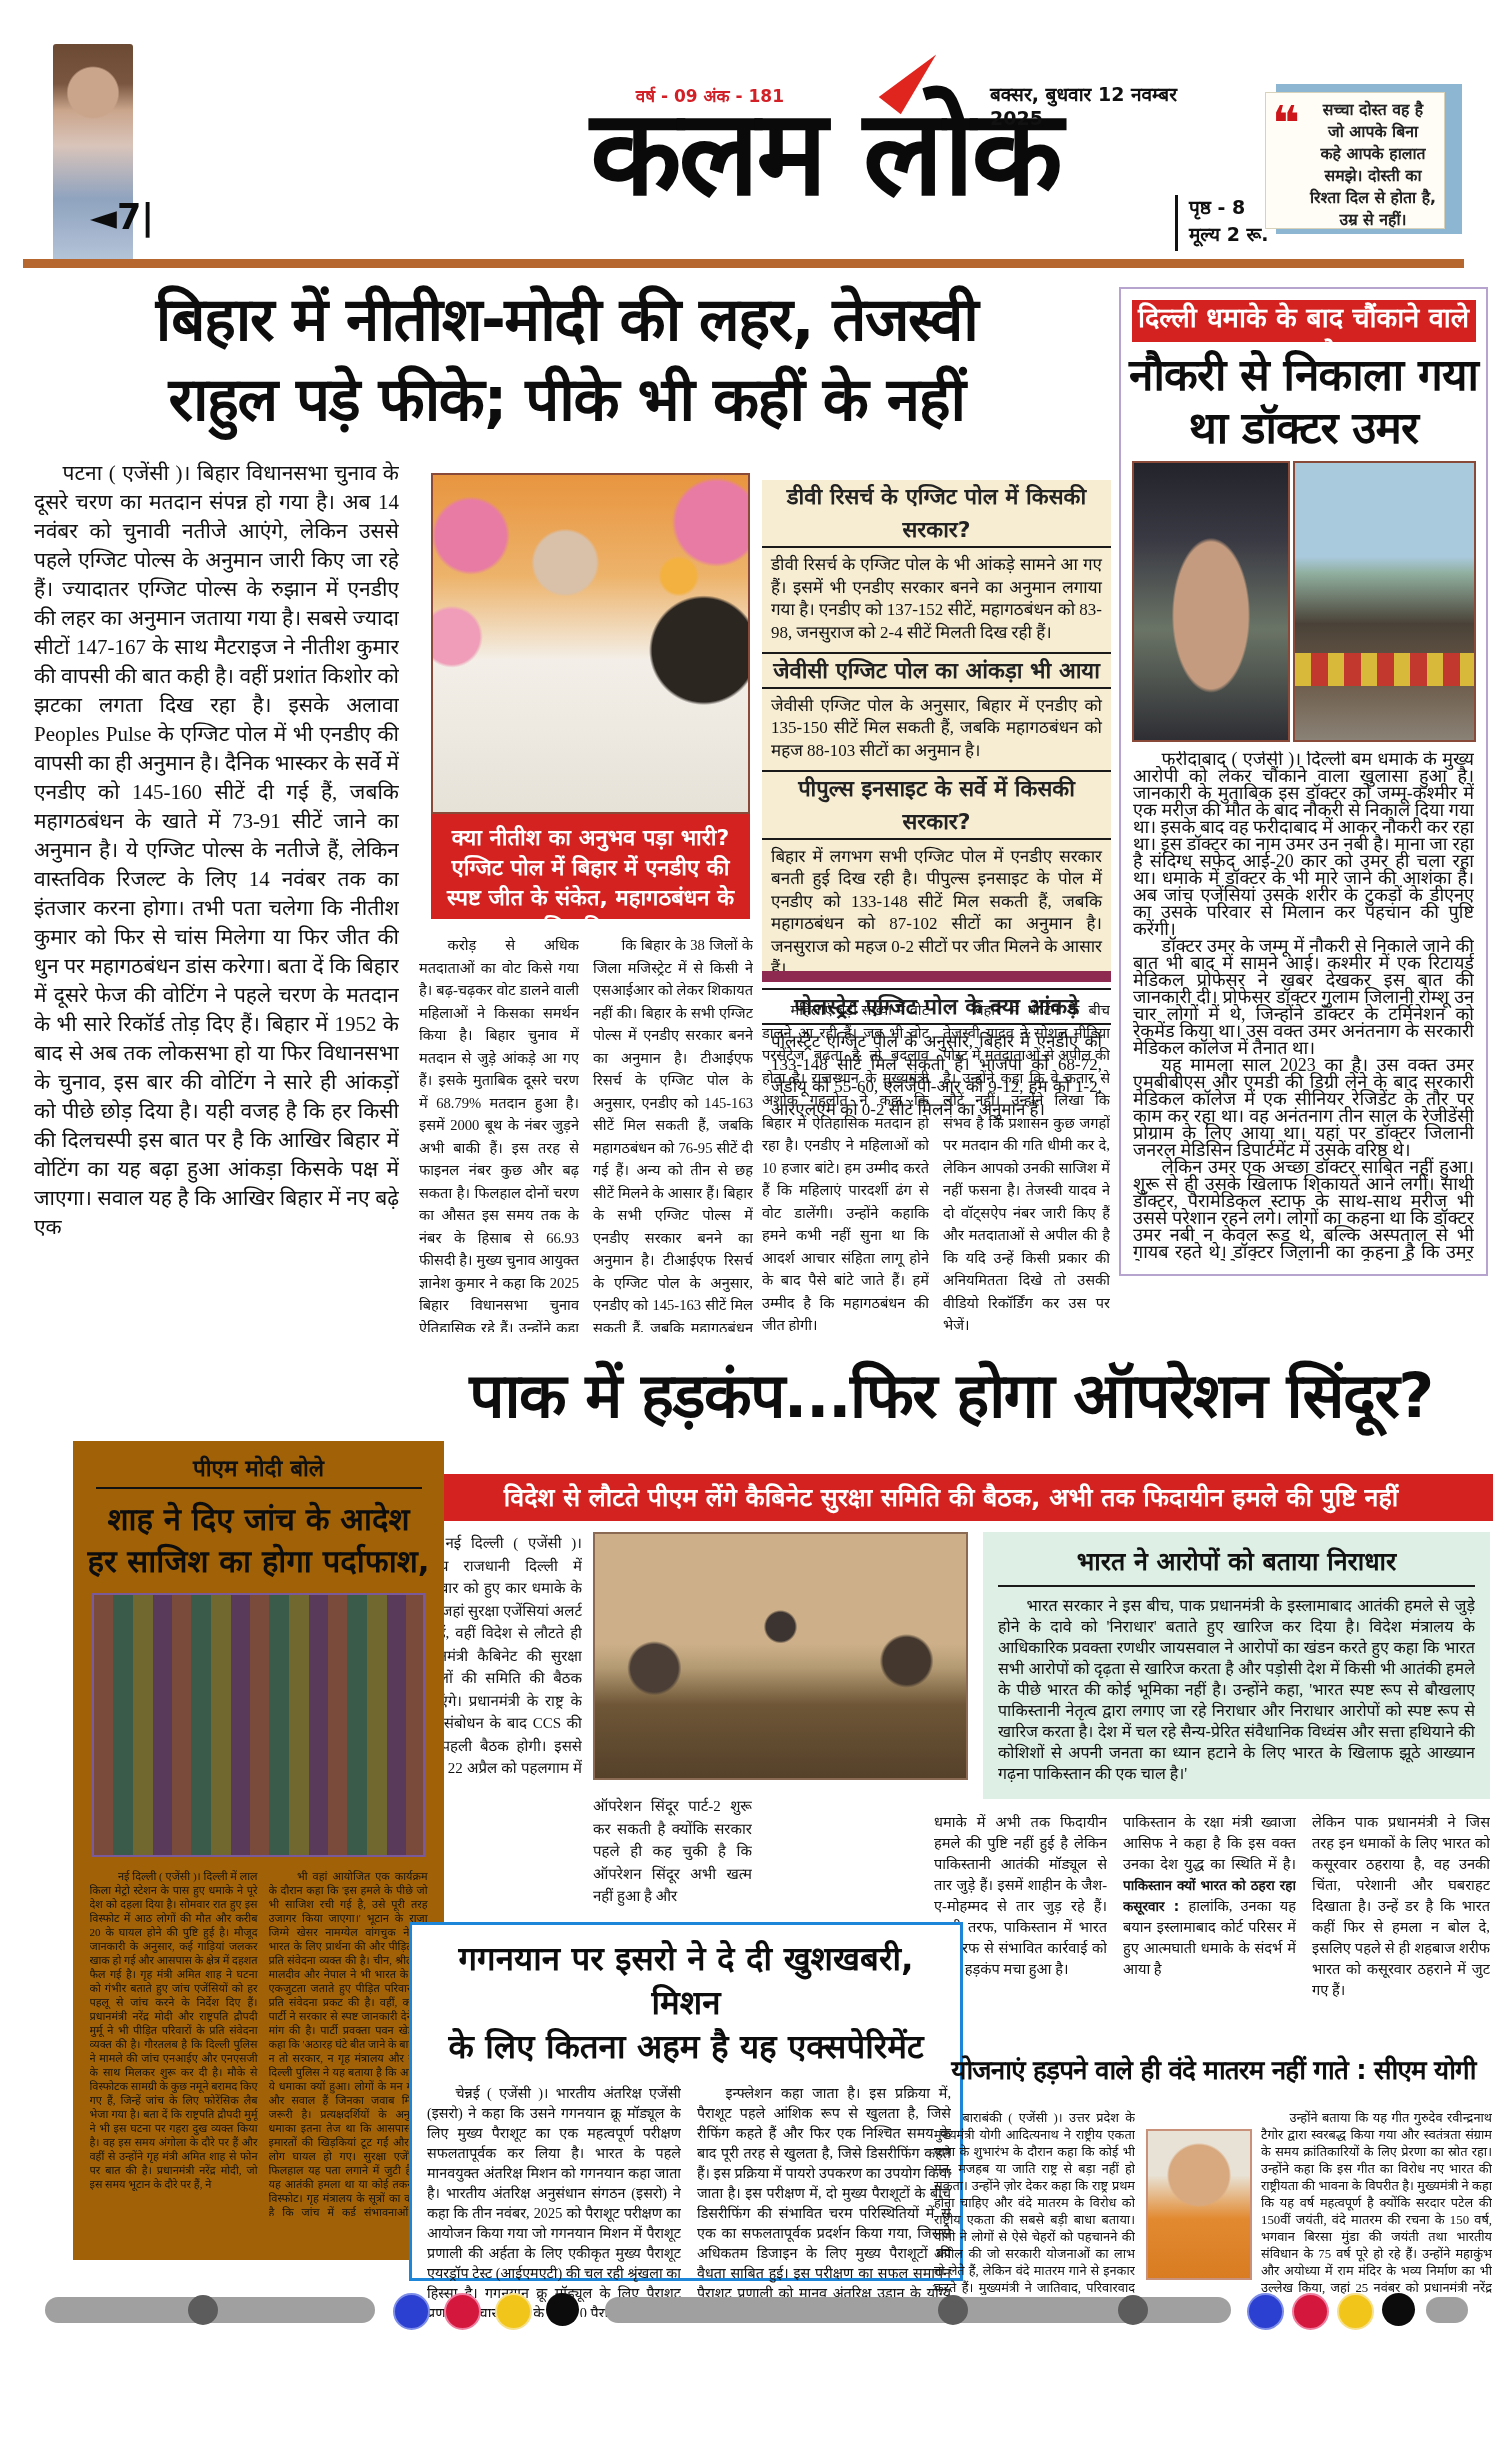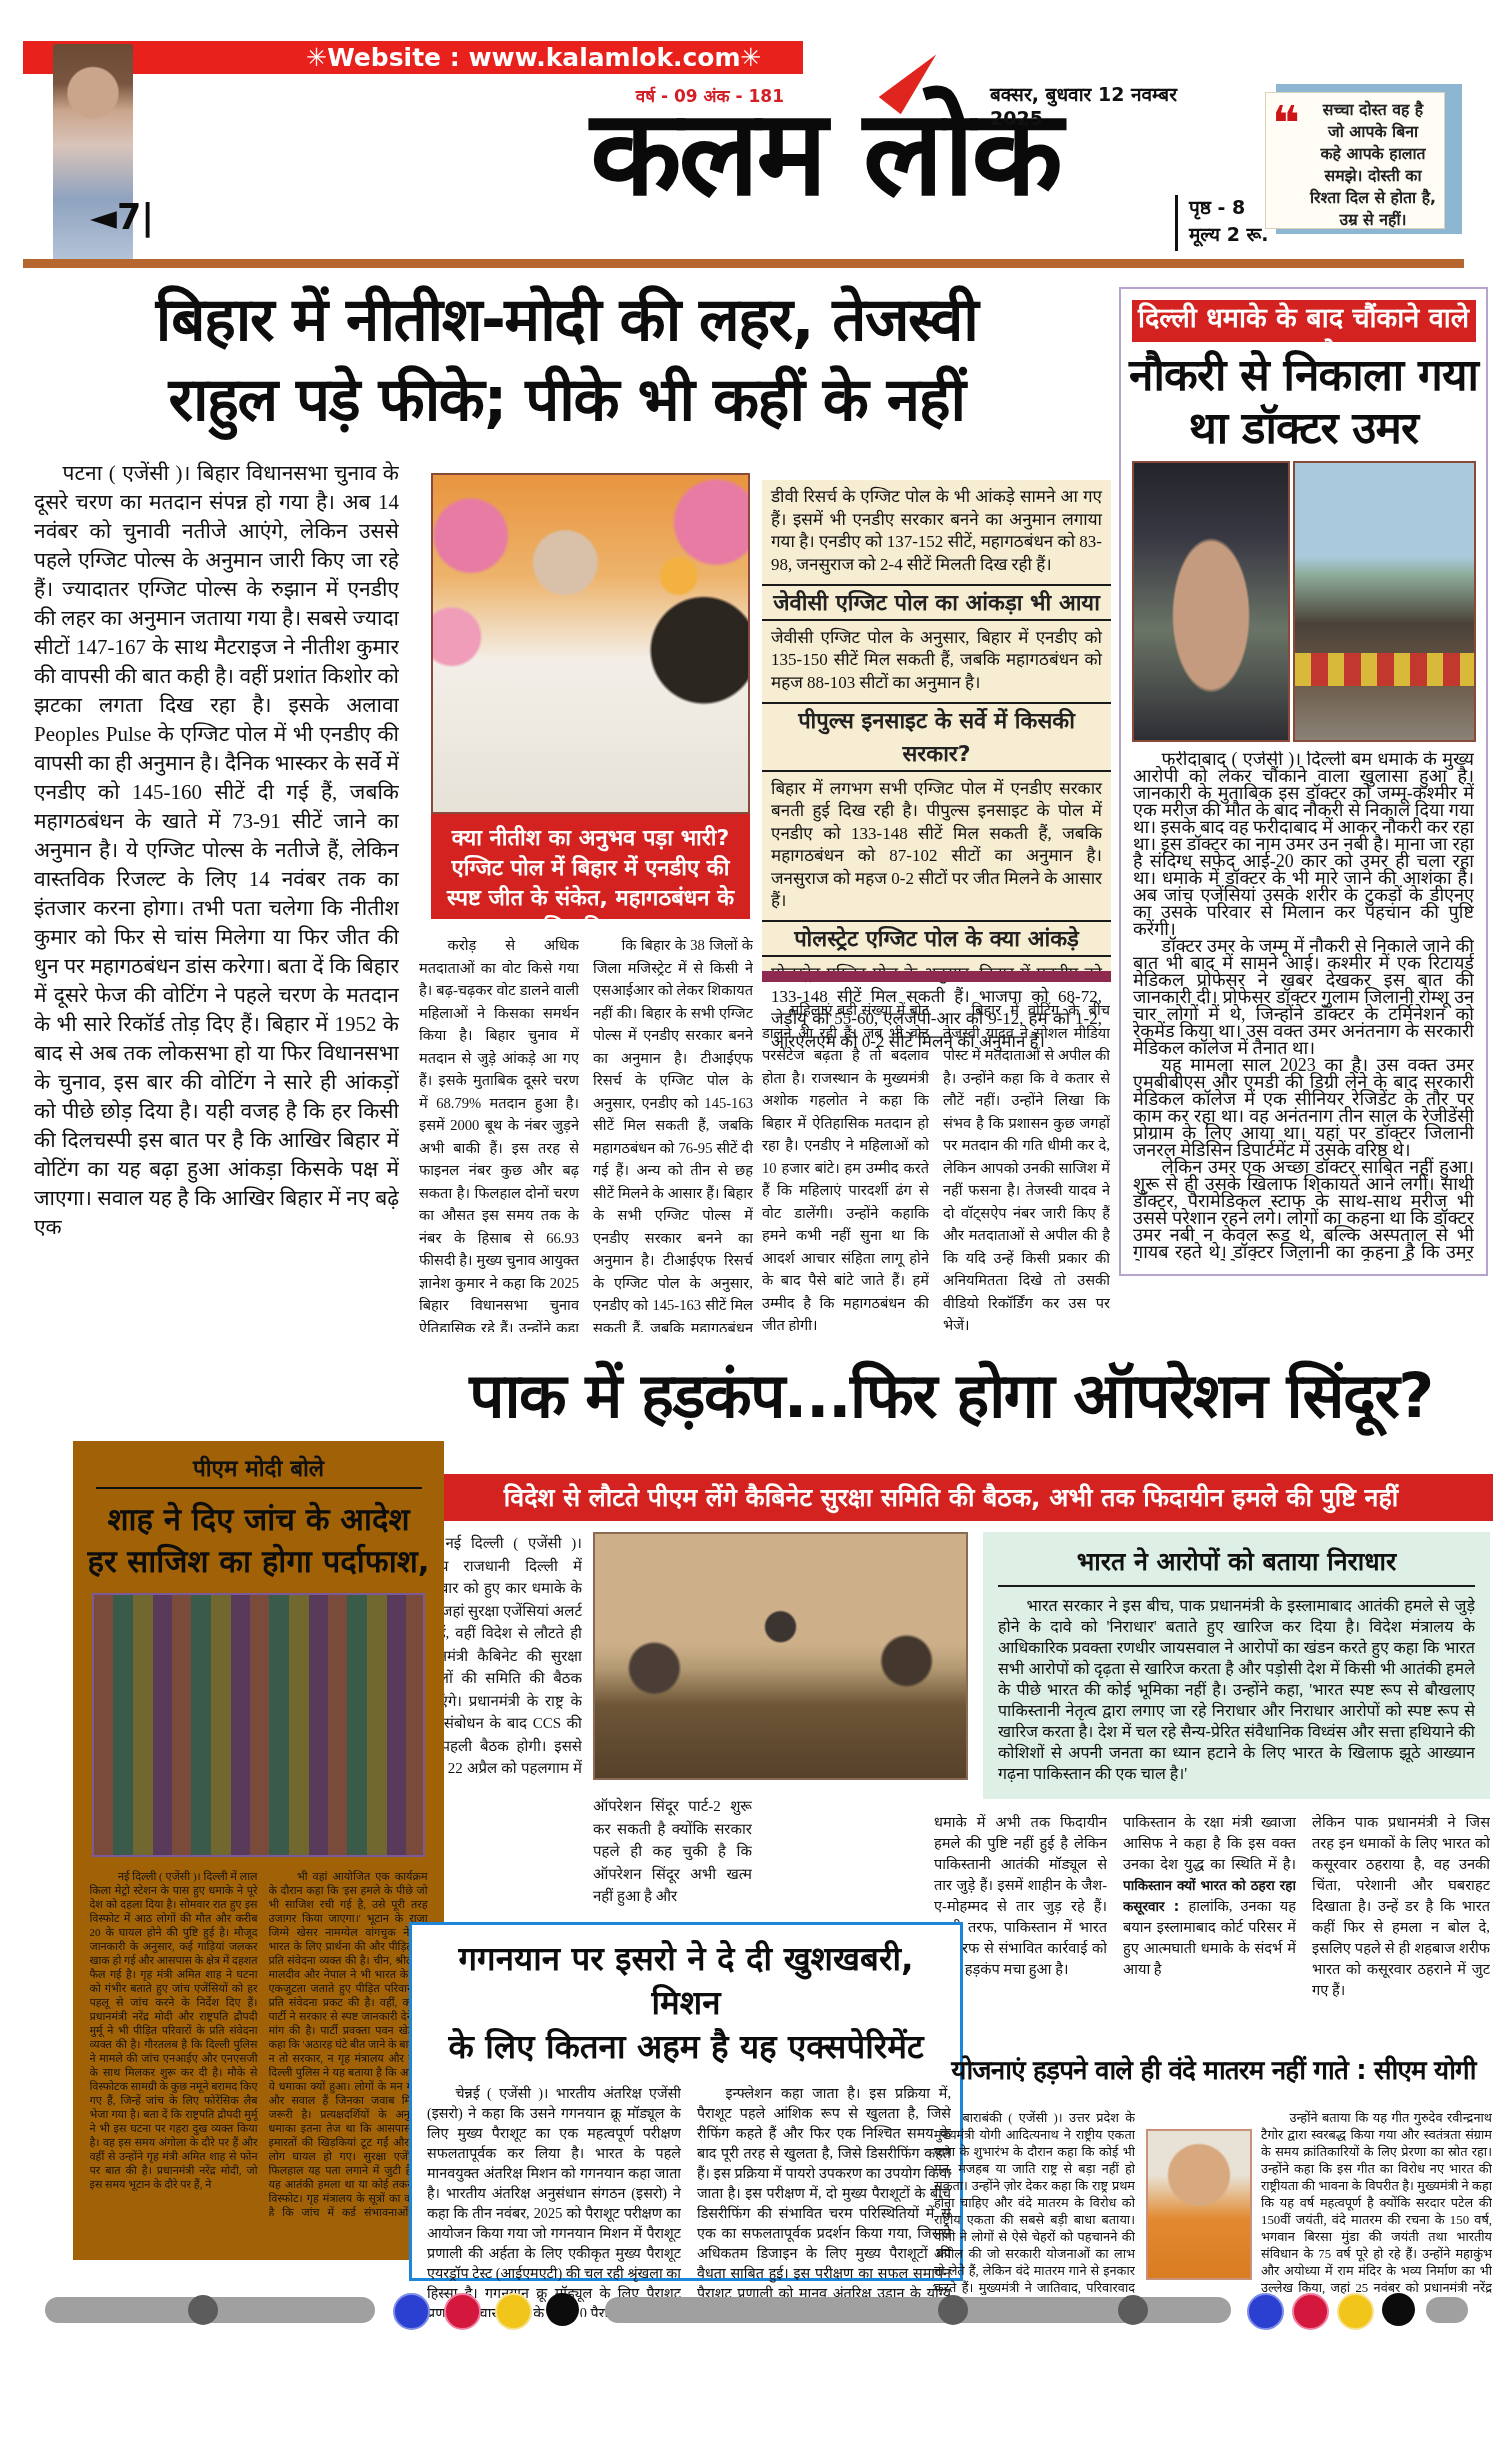--- a/index.html
+++ b/index.html
@@ -110,23 +110,20 @@
   .dblue{background:#2b3fd0;border:2.3px solid #7d8de8;}
   .dred{background:#d4173c;border:2.3px solid #ef7fa0;}
   .dyel{background:#f2c51a;border:2.3px solid #f7e08a;}
   .dblk{background:#0c0c0c;}
 </style>
 </head>
 <body>
 
 <div id="page">
 
-  <div class="abs banner" style="left:22.5px;top:41px;width:780px;height:33px;">
-    <span>✳Website : www.kalamlok.com✳</span>
-  </div>
 
   <div class="abs model" style="left:53px;top:44px;width:80px;height:221px;"></div>
 
   <div class="abs hd" style="left:90px;top:197px;font-size:35px;">◄7|</div>
 
   <div class="abs edline" style="left:634px;top:84px;width:150px;text-align:right;">वर्ष - 09 अंक - 181</div>
 
   <div class="abs nib" style="left:897px;top:44px;"></div>
 
   <div class="abs masthead" style="left:465px;top:94px;width:720px;">कलम लोक</div>
@@ -167,20 +164,21 @@
   <div class="abs caption" style="left:431px;top:814px;width:319px;height:105px;">क्या नीतीश का अनुभव पड़ा भारी? एग्जिट पोल में बिहार में एनडीए की स्पष्ट जीत के संकेत, महागठबंधन के लिए निराशा</div>
 
   <div class="abs jt ncol" style="left:419px;top:934px;width:160px;height:398px;">
     <p>करोड़ से अधिक मतदाताओं का वोट किसे गया है। बढ़-चढ़कर वोट डालने वाली महिलाओं ने किसका समर्थन किया है। बिहार चुनाव में मतदान से जुड़े आंकड़े आ गए हैं। इसके मुताबिक दूसरे चरण में 68.79% मतदान हुआ है। इसमें 2000 बूथ के नंबर जुड़ने अभी बाकी हैं। इस तरह से फाइनल नंबर कुछ और बढ़ सकता है। फिलहाल दोनों चरण का औसत इस समय तक के नंबर के हिसाब से 66.93 फीसदी है। मुख्य चुनाव आयुक्त ज्ञानेश कुमार ने कहा कि 2025 बिहार विधानसभा चुनाव ऐतिहासिक रहे हैं। उन्होंने कहा कि पहले तो 7.5 करोड़ मतदाताओं ने एसआईआर में हिस्सा लिया। करीब 1.76 लाख बूथ स्तरीय एजेंट्स ने एसआईआर के दौरान काम किया। इसका नतीजा यह हुआ</p>
   </div>
   <div class="abs jt ncol" style="left:593px;top:934px;width:160px;height:398px;">
     <p>कि बिहार के 38 जिलों के जिला मजिस्ट्रेट में से किसी ने एसआईआर को लेकर शिकायत नहीं की। बिहार के सभी एग्जिट पोल्स में एनडीए सरकार बनने का अनुमान है। टीआईएफ रिसर्च के एग्जिट पोल के अनुसार, एनडीए को 145-163 सीटें मिल सकती हैं, जबकि महागठबंधन को 76-95 सीटें दी गई हैं। अन्य को तीन से छह सीटें मिलने के आसार हैं। बिहार के सभी एग्जिट पोल्स में एनडीए सरकार बनने का अनुमान है। टीआईएफ रिसर्च के एग्जिट पोल के अनुसार, एनडीए को 145-163 सीटें मिल सकती हैं, जबकि महागठबंधन को 76-95 सीटें दी गई हैं। अन्य को तीन से छह सीटें मिलने के आसार हैं। बिहार में इस बार भी ओवैसी की पार्टी एआईएमआईएम भी</p>
   </div>
 
   <div class="abs epbox" style="left:762px;top:480px;width:349px;height:501px;">
+    <div class="ep-title">डीवी रिसर्च के एग्जिट पोल में किसकी सरकार?</div>
     <div class="ep-body">डीवी रिसर्च के एग्जिट पोल के भी आंकड़े सामने आ गए हैं। इसमें भी एनडीए सरकार बनने का अनुमान लगाया गया है। एनडीए को 137-152 सीटें, महागठबंधन को 83-98, जनसुराज को 2-4 सीटें मिलती दिख रही हैं।</div>
     <div class="ep-title mid">जेवीसी एग्जिट पोल का आंकड़ा भी आया</div>
     <div class="ep-body">जेवीसी एग्जिट पोल के अनुसार, बिहार में एनडीए को 135-150 सीटें मिल सकती हैं, जबकि महागठबंधन को महज 88-103 सीटों का अनुमान है।</div>
     <div class="ep-title mid">पीपुल्स इनसाइट के सर्वे में किसकी सरकार?</div>
     <div class="ep-body">बिहार में लगभग सभी एग्जिट पोल में एनडीए सरकार बनती हुई दिख रही है। पीपुल्स इनसाइट के पोल में एनडीए को 133-148 सीटें मिल सकती हैं, जबकि महागठबंधन को 87-102 सीटों का अनुमान है। जनसुराज को महज 0-2 सीटों पर जीत मिलने के आसार हैं।</div>
     <div class="ep-title mid">पोलस्ट्रेट एग्जिट पोल के क्या आंकड़े</div>
     <div class="ep-body">पोलस्ट्रेट एग्जिट पोल के अनुसार, बिहार में एनडीए को 133-148 सीटें मिल सकती हैं। भाजपा को 68-72, जेडीयू को 55-60, एलजेपी-आर को 9-12, हम को 1-2, आरएलएम को 0-2 सीटें मिलने का अनुमान है।</div>
   </div>
   <div class="abs maroon" style="left:762px;top:971px;width:349px;height:10.5px;"></div>
 

